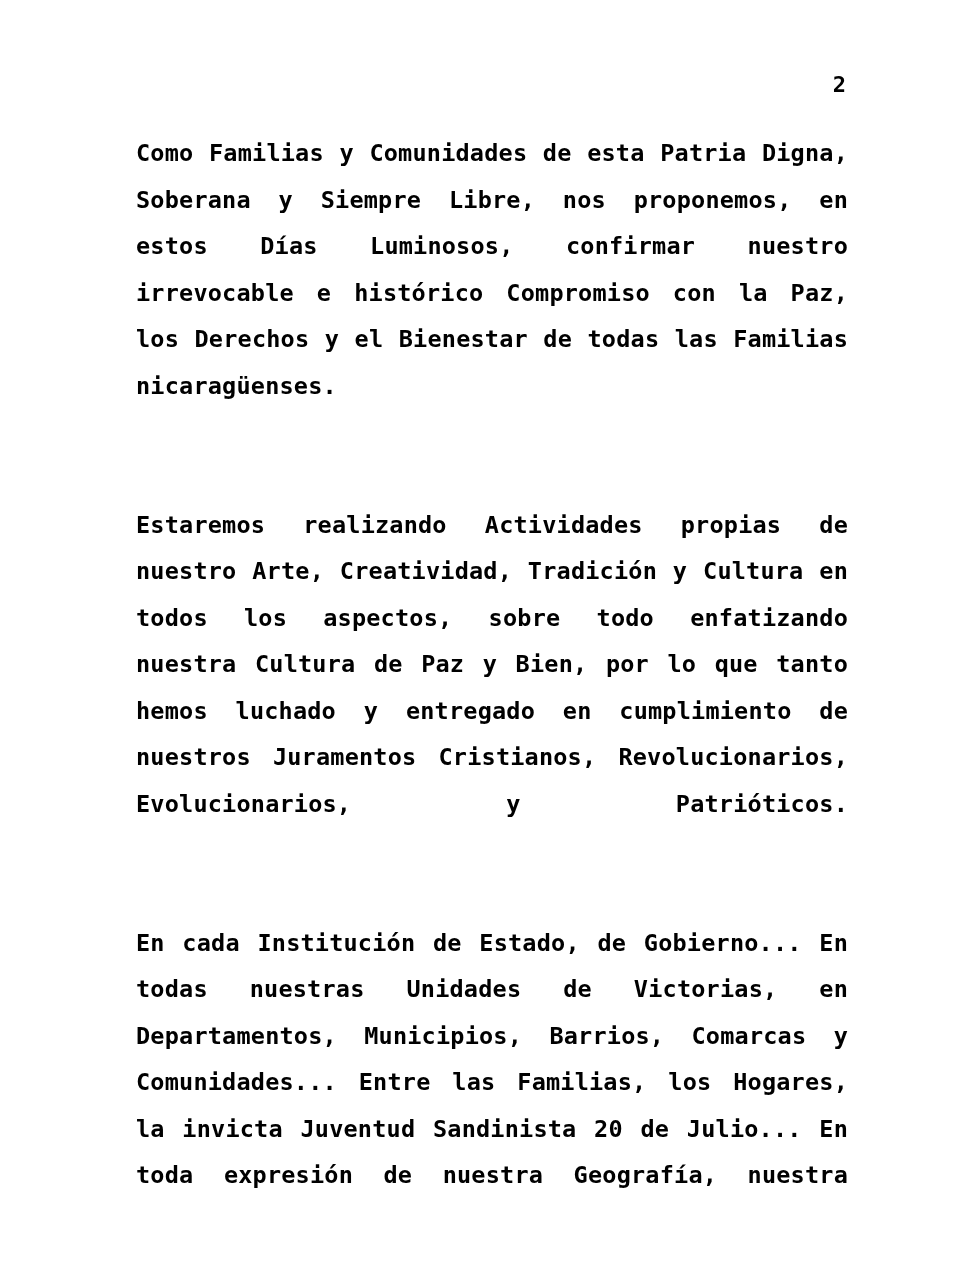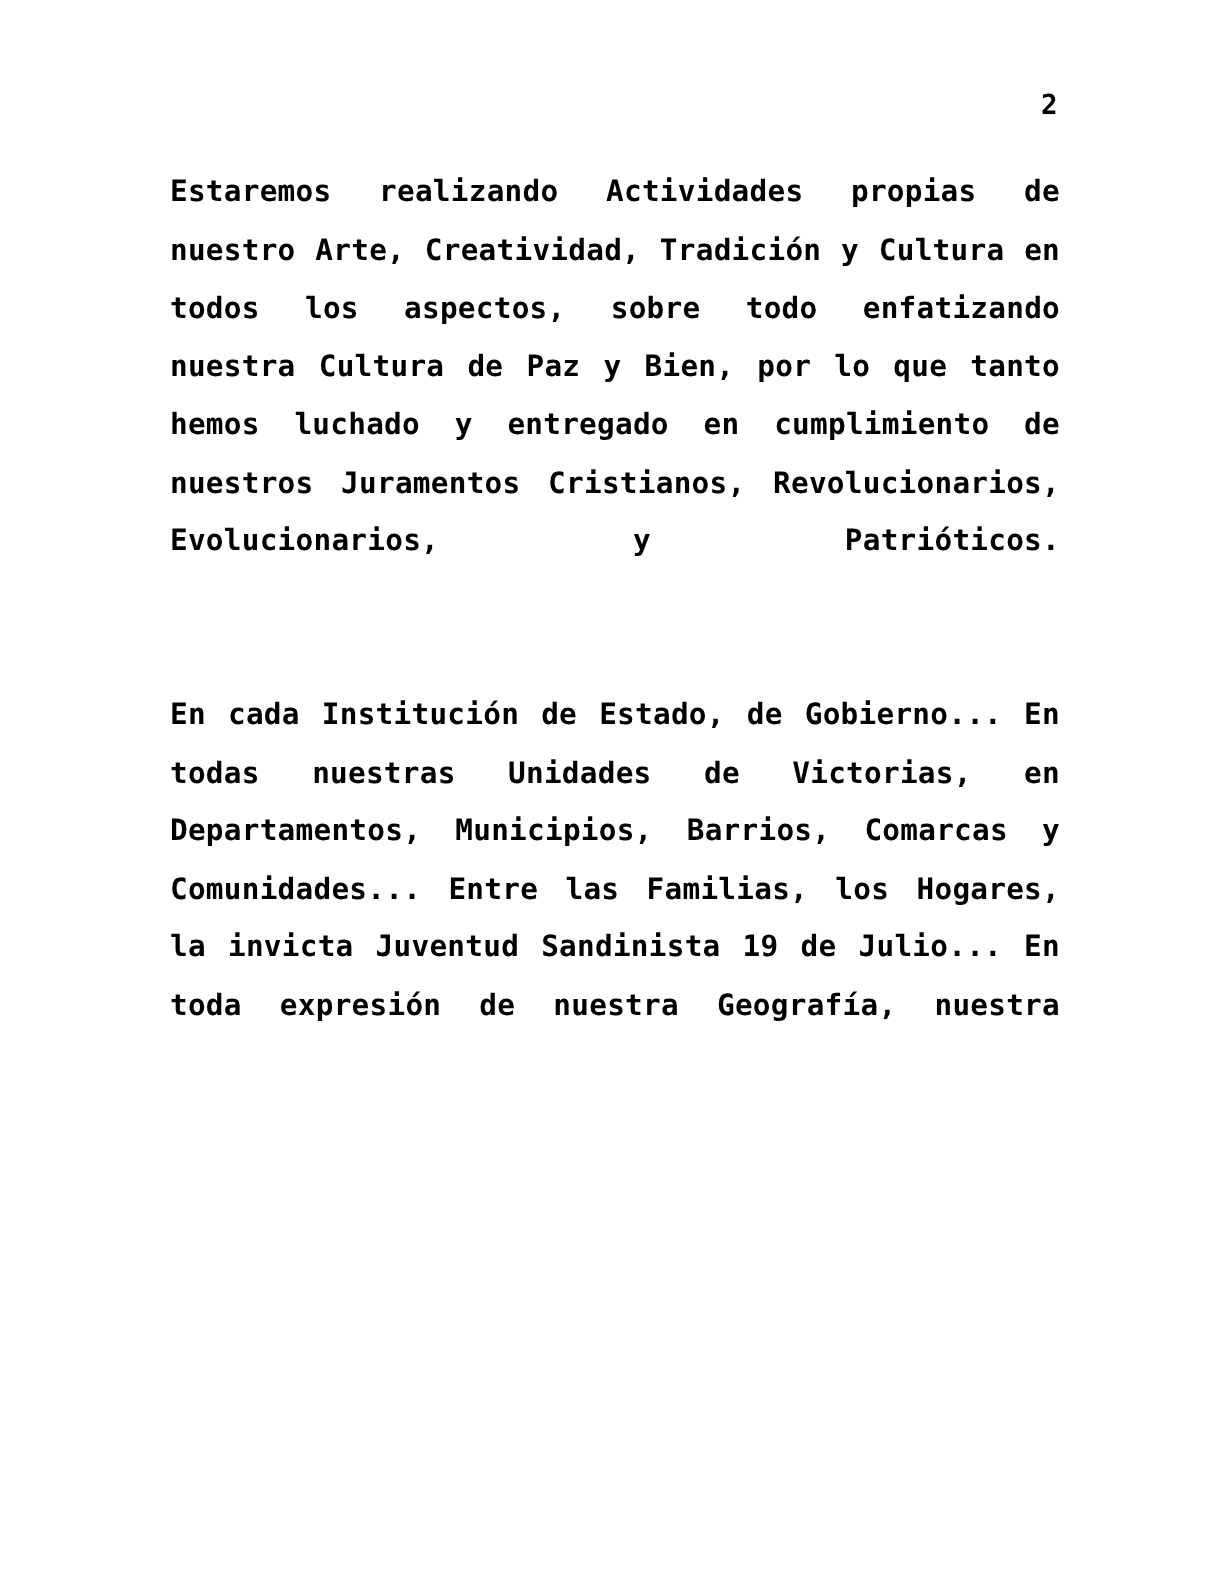--- a/index.html
+++ b/index.html
@@ -56,16 +56,17 @@
     display: inline-block;
     width: 100%;
   }
 </style>
 </head>
 <body>
 
 <div class="page">
   <div class="page-number">2</div>
   <div class="content">
+    <p class="para">Como Familias y Comunidades de esta Patria Digna, Soberana y Siempre Libre, nos proponemos, en estos Días Luminosos, confirmar nuestro irrevocable e histórico Compromiso con la Paz, los Derechos y el Bienestar de todas las Familias nicaragüenses.</p>
     <p class="para">Estaremos realizando Actividades propias de nuestro Arte, Creatividad, Tradición y Cultura en todos los aspectos, sobre todo enfatizando nuestra Cultura de Paz y Bien, por lo que tanto hemos luchado y entregado en cumplimiento de nuestros Juramentos Cristianos, Revolucionarios, Evolucionarios, y Patrióticos.</p>
-    <p class="para">En cada Institución de Estado, de Gobierno... En todas nuestras Unidades de Victorias, en Departamentos, Municipios, Barrios, Comarcas y Comunidades... Entre las Familias, los Hogares, la invicta Juventud Sandinista 19 de Julio... En toda expresión de nuestra Geografía, nuestra</p>
+    <p class="para">En cada Institución de Estado, de Gobierno... En todas nuestras Unidades de Victorias, en Departamentos, Municipios, Barrios, Comarcas y Comunidades... Entre las Familias, los Hogares, la invicta Juventud Sandinista 20 de Julio... En toda expresión de nuestra Geografía, nuestra</p>
   </div>
 </div>
 
 </body></html>

